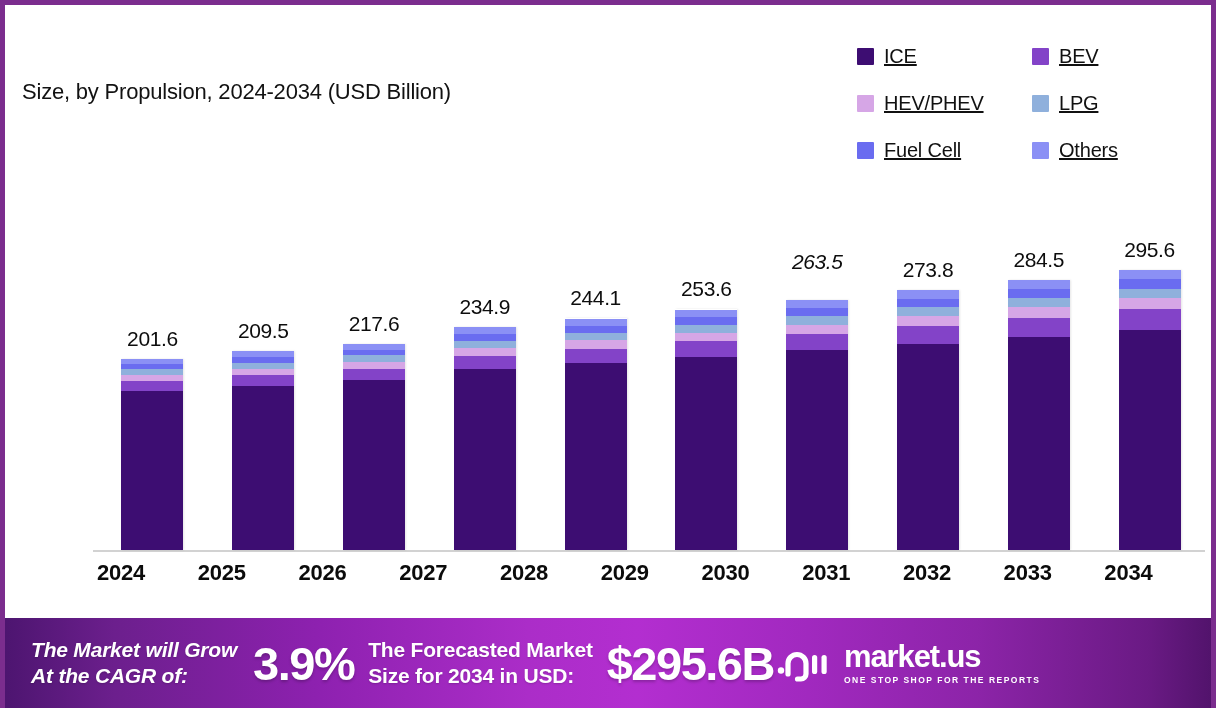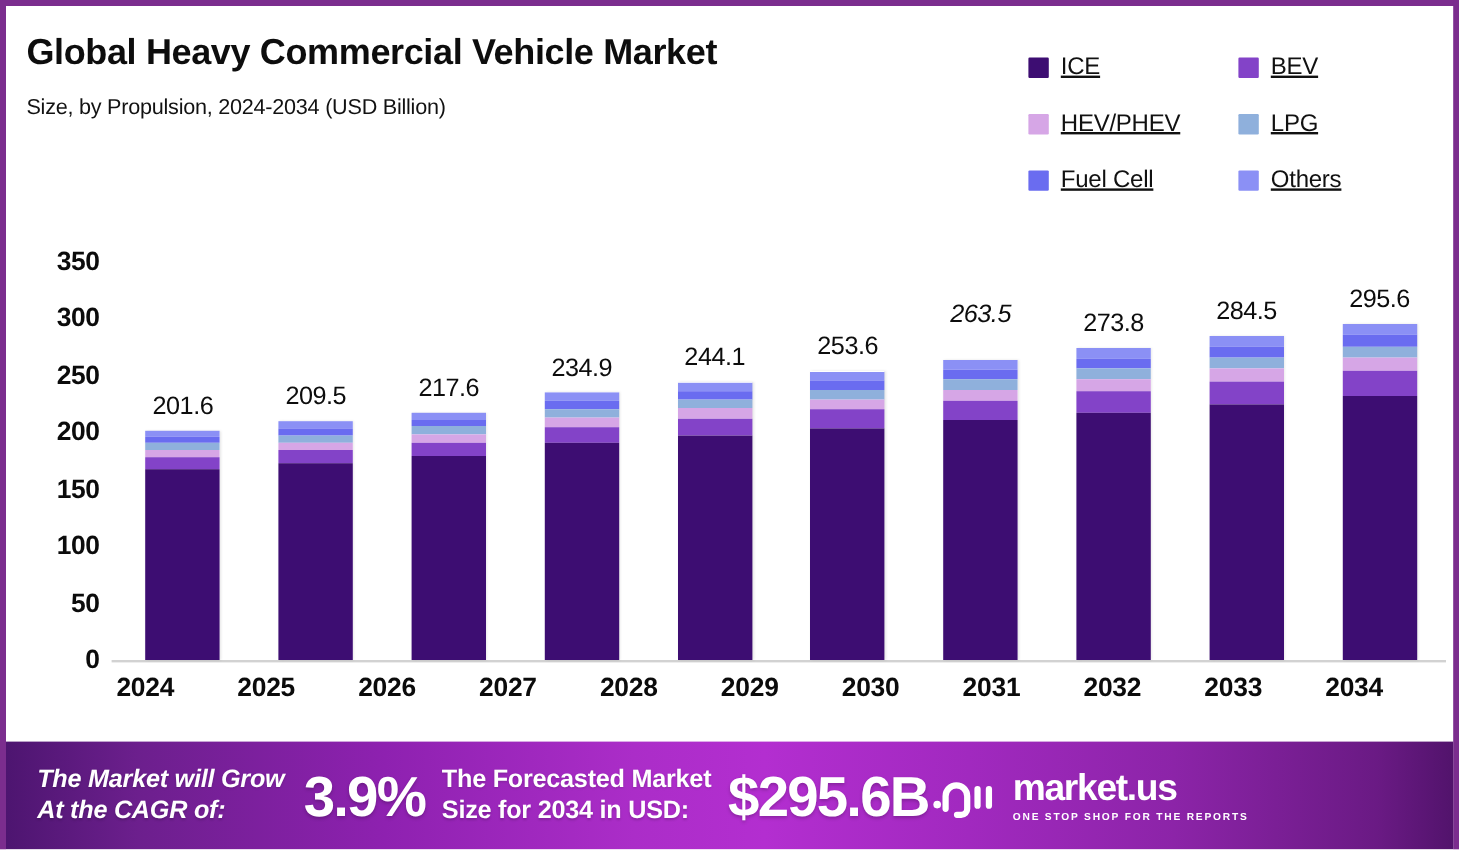--- a/index.html
+++ b/index.html
@@ -37,21 +37,21 @@
     font-size: 30px;
     font-weight: bold;
     color: #0d0d0d;
     letter-spacing: -0.3px;
     white-space: nowrap;
   }
   .subtitle {
     position: absolute;
     left: 17px;
     top: 74px;
-    font-size: 18px;
+    font-size: 22px;
     font-weight: normal;
     color: #121212;
     letter-spacing: -0.2px;
     white-space: nowrap;
   }
 
   
   .legend {
     position: absolute;
     left: 852px;
@@ -230,21 +230,20 @@
     margin-top: 4px;
     line-height: 1;
   }
 </style>
 </head>
 <body>
 
 <div id="infographic">
 
   <div class="header">
-    <div class="title">Global Heavy Commercial Vehicle Market</div>
     <div class="subtitle">Size, by Propulsion, 2024-2034 (USD Billion)</div>
     <div class="legend" id="legend">
         <div class="legend-item">
           <span class="legend-swatch" style="background: rgb(61, 13, 114);"></span>
           <span class="legend-label">ICE</span>
         </div>
         <div class="legend-item">
           <span class="legend-swatch" style="background: rgb(131, 67, 200);"></span>
           <span class="legend-label">BEV</span>
         </div>
@@ -261,30 +260,20 @@
           <span class="legend-label">Fuel Cell</span>
         </div>
         <div class="legend-item">
           <span class="legend-swatch" style="background: rgb(139, 144, 245);"></span>
           <span class="legend-label">Others</span>
         </div>
       </div>
   </div>
 
   <div class="plot">
-    <div class="y-axis" id="y-axis">
-        <div class="y-tick" style="top: 18px;">350</div>
-        <div class="y-tick" style="top: 65.4286px;">300</div>
-        <div class="y-tick" style="top: 112.857px;">250</div>
-        <div class="y-tick" style="top: 160.286px;">200</div>
-        <div class="y-tick" style="top: 207.714px;">150</div>
-        <div class="y-tick" style="top: 255.143px;">100</div>
-        <div class="y-tick" style="top: 302.571px;">50</div>
-        <div class="y-tick" style="top: 350px;">0</div>
-      </div>
     <div class="axis-line"></div>
     <div class="bars" id="bars">
         <div class="bar-col">
           <div class="bar-value" style="bottom: 199.232px;">201.6</div>
           <div class="bar-stack" style="height: 191.232px;">
             <div class="seg" style="background: rgb(139, 144, 245); height: 5.21714px;"></div>
             <div class="seg" style="background: rgb(106, 108, 240); height: 5.312px;"></div>
             <div class="seg" style="background: rgb(143, 176, 220); height: 5.976px;"></div>
             <div class="seg" style="background: rgb(214, 166, 230); height: 6.07086px;"></div>
             <div class="seg" style="background: rgb(131, 67, 200); height: 9.96px;"></div>

